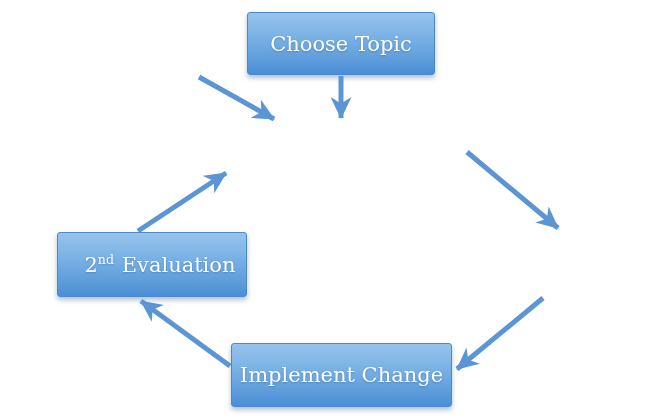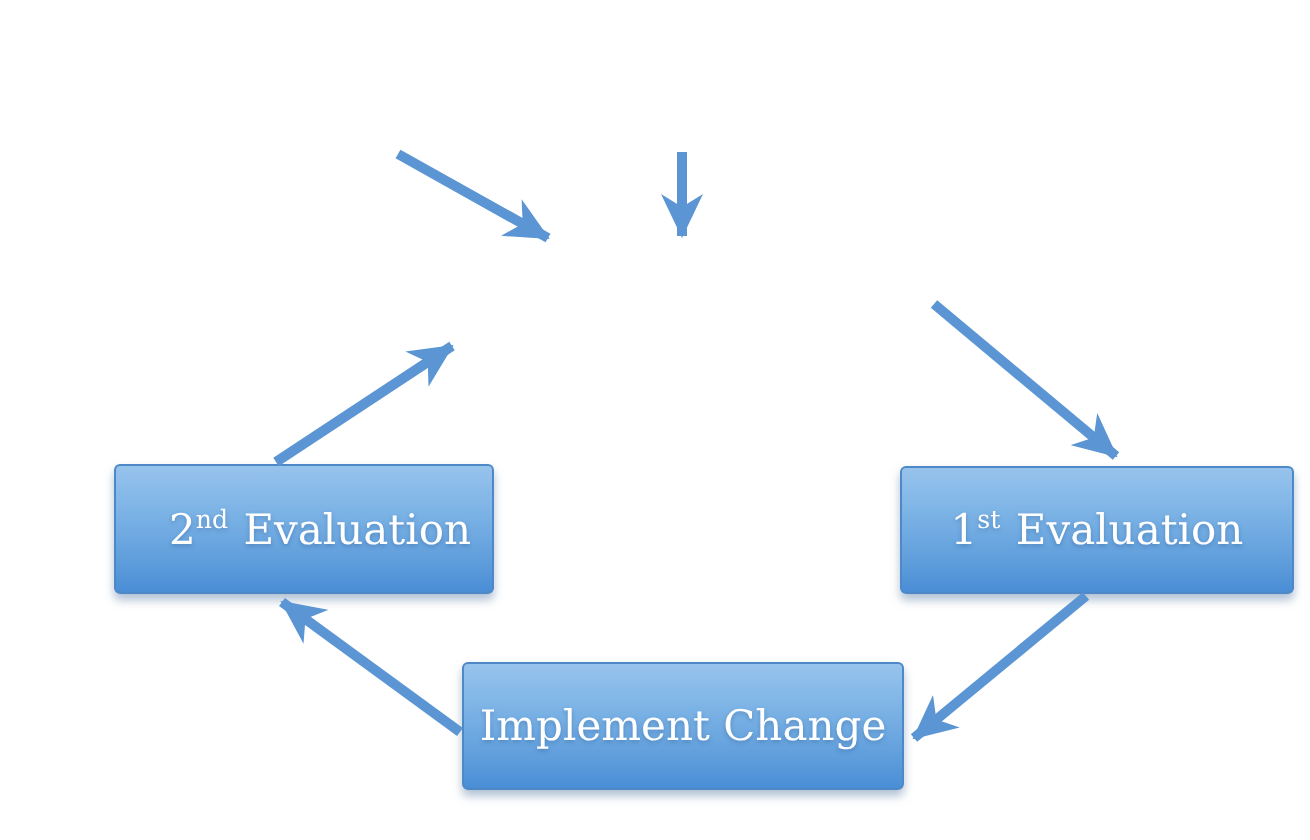--- a/index.html
+++ b/index.html
@@ -58,33 +58,33 @@
   .arrowhead {
     fill: var(--arrow-color, #5b95d3);
   }
 
   
   #node-research-evidence { left: 10px;  top: 13px;  width: 207px; height: 61px; }
   #node-choose-topic      { left: 247px; top: 12px;  width: 188px; height: 63px; }
   #node-criteria-standards{ left: 230px; top: 124px; width: 235px; height: 61px; }
   #node-first-evaluation  { left: 450px; top: 233px; width: 197px; height: 64px; }
   #node-second-evaluation { left: 57px;  top: 232px; width: 190px; height: 65px; padding-left: 16px; }
-  #node-implement-change  { left: 231px; top: 331px; width: 221px; height: 64px; }
+  #node-implement-change  { left: 231px; top: 343px; width: 221px; height: 64px; }
 </style>
 </head>
 <body>
 
 <div class="canvas">
 
 
+  <div class="node" id="node-choose-topic">
+    <span>Choose Topic</span>
+  </div>
 
 
-  <div class="node" id="node-first-evaluation">
-    <span><span>1</span><sup>st</sup><span> Evaluation</span></span>
-  </div>
 
   <div class="node" id="node-second-evaluation">
     <span><span>2</span><sup>nd</sup><span> Evaluation</span></span>
   </div>
 
   <div class="node" id="node-implement-change">
     <span>Implement Change</span>
   </div>
 
   <svg class="edges-layer" width="655" height="420" viewBox="0 0 655 420" xmlns="http://www.w3.org/2000/svg">

